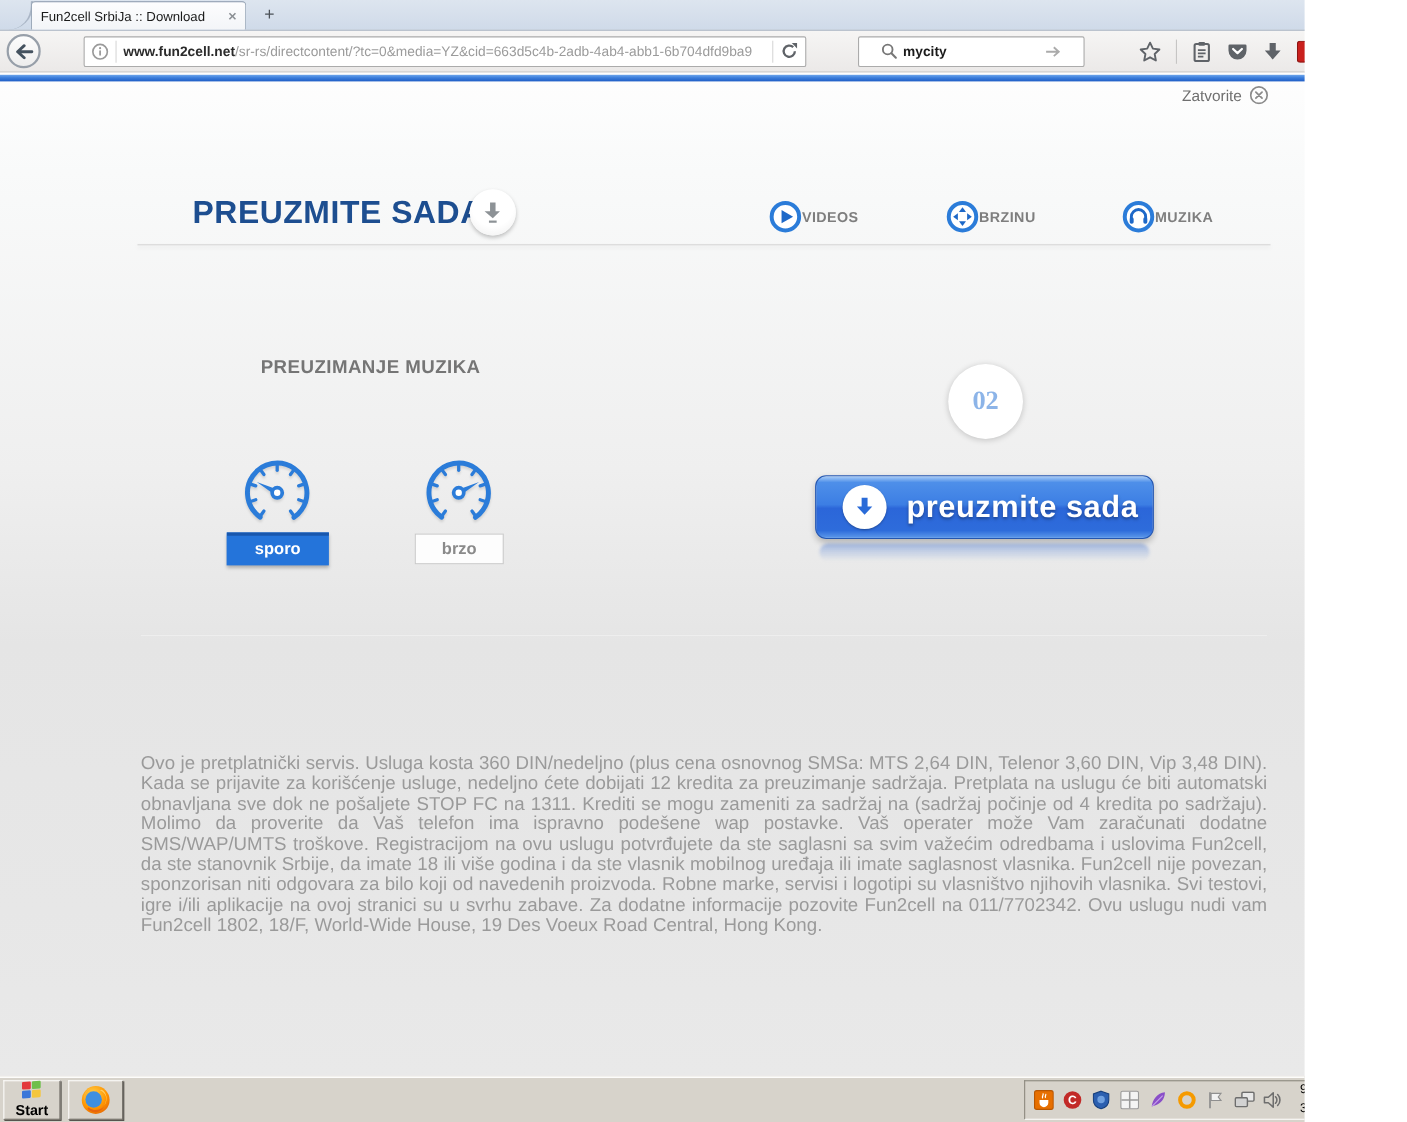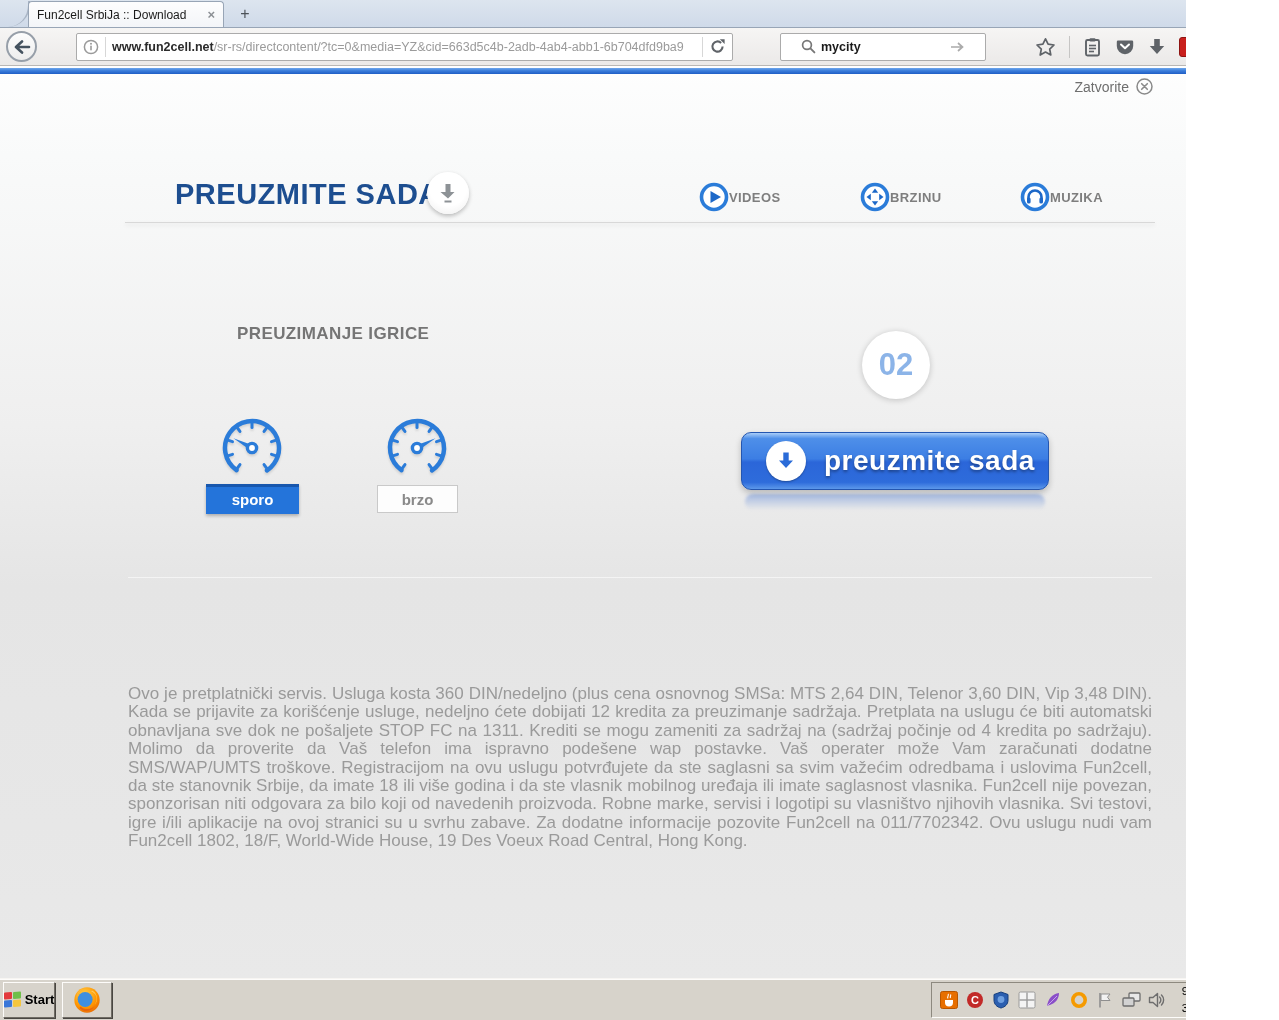--- a/index.html
+++ b/index.html
@@ -67,21 +67,21 @@
   .gauge { position:absolute; top:344px; filter:drop-shadow(0 2px 1px rgba(0,0,0,0.12)); }
   .gauge.slow { left:216px; } .gauge.fast { left:381px; }
   .speed-btn { position:absolute; display:flex; align-items:center; justify-content:center;
     font-size:15px; font-weight:bold; cursor:default; }
   .speed-btn.slow { left:206px; top:418px; width:93px; height:30px; background:#2474da; color:#fff;
     box-shadow:inset 0 3px 0 #1857ad, 0 2px 3px rgba(0,0,0,0.25); }
   .speed-btn.fast { left:377px; top:419px; width:81px; height:28px; background:#fdfdfd;
     border:1px solid #c9c9c9; color:#8a8a8a; }
   .step-circle { position:absolute; left:862px; top:265px; width:68px; height:68px; border-radius:50%;
     background:#fff; box-shadow:0 1px 6px rgba(0,0,0,0.2); display:flex; align-items:center;
-    justify-content:center; font-size:31px; font-weight:bold; color:#8cb4e8; }
+    justify-content:center; font-size:24px; font-weight:bold; color:#8cb4e8;font-family:Liberation Serif, serif; }
   .big-btn { position:absolute; left:741px; top:366px; width:308px; height:58px; border-radius:10px;
     border:1px solid #2456b0;
     background:linear-gradient(180deg,#a9cdf8 0%,#4e8fe9 10%,#3c7ee4 46%,#2b66d9 52%,#2e6cdb 88%,#5c98ea 100%);
     box-shadow:0 3px 6px rgba(0,0,0,0.22); display:flex; align-items:center; padding-left:24px; gap:18px;
     cursor:default; }
   .big-btn-icon { width:40px; height:40px; border-radius:50%; background:#fff;
     box-shadow:0 1px 2px rgba(0,0,0,0.3); display:flex; align-items:center; justify-content:center; }
   .big-btn-label { font-size:28px; font-weight:bold; color:#fff; text-shadow:0 2px 3px rgba(0,0,0,0.35);
     letter-spacing:0.5px; }
   .big-btn-reflection { position:absolute; left:745px; top:428px; width:300px; height:16px;
@@ -93,21 +93,21 @@
     color:#9a9a9a; text-align:justify; }
   .footer { position:absolute; left:0; top:756px; width:1279px; text-align:center; font-size:13.5px;
     color:#9a9a9a; }
   .footer a { color:#666; text-decoration:underline; margin:0 6px; cursor:default; }
 
   
   .taskbar { position:absolute; top:978px; left:0; width:1279px; height:42px; background:#d7d3cb;
     border-top:1px solid #f7f5f2; box-shadow:inset 0 1px 0 #fdfcfb; display:flex; align-items:center; }
   .tb-btn-raised { height:36px; margin-top:0; background:#d7d3cb;
     border:1px solid; border-color:#fdfcfa #6f6b64 #6f6b64 #fdfcfa;
-    box-shadow:1px 1px 0 #494641; display:flex; align-items:center; justify-content:center; }
+    box-shadow:1px 1px 0 #494641; display:flex; align-items:center; justify-content:center;flex-direction:column; }
   .start-btn { width:52px; margin-left:3px; gap:4px; padding:0 4px; }
   .start-label { font-size:13px; font-weight:bold; color:#000; }
   .winlogo { width:18px; height:16px; display:grid; grid-template-columns:8px 8px; grid-template-rows:7px 7px;
     gap:1px; transform:skewY(-4deg); }
   .winlogo div { border-radius:1px; }
   .ff-btn { width:50px; margin-left:7px; }
   .tray { position:absolute; right:2px; top:3px; height:36px; display:flex; align-items:center;
     border:1px solid; border-color:#8d897f #fdfcfa #fdfcfa #8d897f; padding:0 6px 0 8px; gap:7px; }
   .tray-ico { display:flex; align-items:center; justify-content:center; width:19px; }
   .clock { text-align:left; font-size:11.5px; color:#000; line-height:1.45; margin:0 6px 0 8px; white-space:nowrap; }
@@ -287,21 +287,21 @@
           <circle cx="15" cy="15" r="12.5" fill="#fff" stroke="#2b7cd9" stroke-width="3.6"></circle>
           <path d="M8.5 17 v-2 a6.5 6.5 0 0 1 13 0 v2" fill="none" stroke="#1d68c8" stroke-width="2.6"></path>
           <rect x="7" y="15.5" width="3.6" height="6" rx="1.6" fill="#1d68c8"></rect>
           <rect x="19.4" y="15.5" width="3.6" height="6" rx="1.6" fill="#1d68c8"></rect>
         </svg>
       <span class="nav-label">MUZIKA</span>
     </div>
 
     <div class="divider1"></div>
 
-    <div class="speed-heading">PREUZIMANJE IGRICE</div>
+    <div class="speed-heading">PREUZIMANJE MUZIKA</div>
 
     <div class="gauge slow">
       <svg width="72" height="72" viewBox="0 0 72 72">
         <circle cx="36" cy="38" r="27" fill="none" stroke="#2b7cd9" stroke-width="4.5" stroke-linecap="round" stroke-dasharray="136.7 33" transform="rotate(125 36 38)"></circle>
         <g stroke="#2b7cd9" stroke-width="3" stroke-linecap="round">
           <line x1="36" y1="12.5" x2="36" y2="17.5" transform="rotate(-144 36 38)"></line>
             <line x1="36" y1="12.5" x2="36" y2="17.5" transform="rotate(-108 36 38)"></line>
             <line x1="36" y1="12.5" x2="36" y2="17.5" transform="rotate(-72 36 38)"></line>
             <line x1="36" y1="12.5" x2="36" y2="17.5" transform="rotate(-36 36 38)"></line>
             <line x1="36" y1="12.5" x2="36" y2="17.5"></line>

